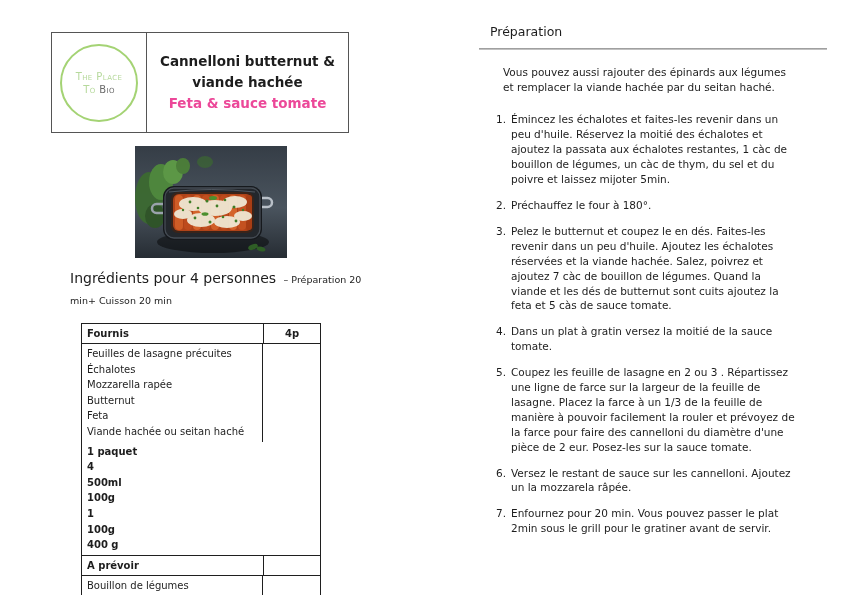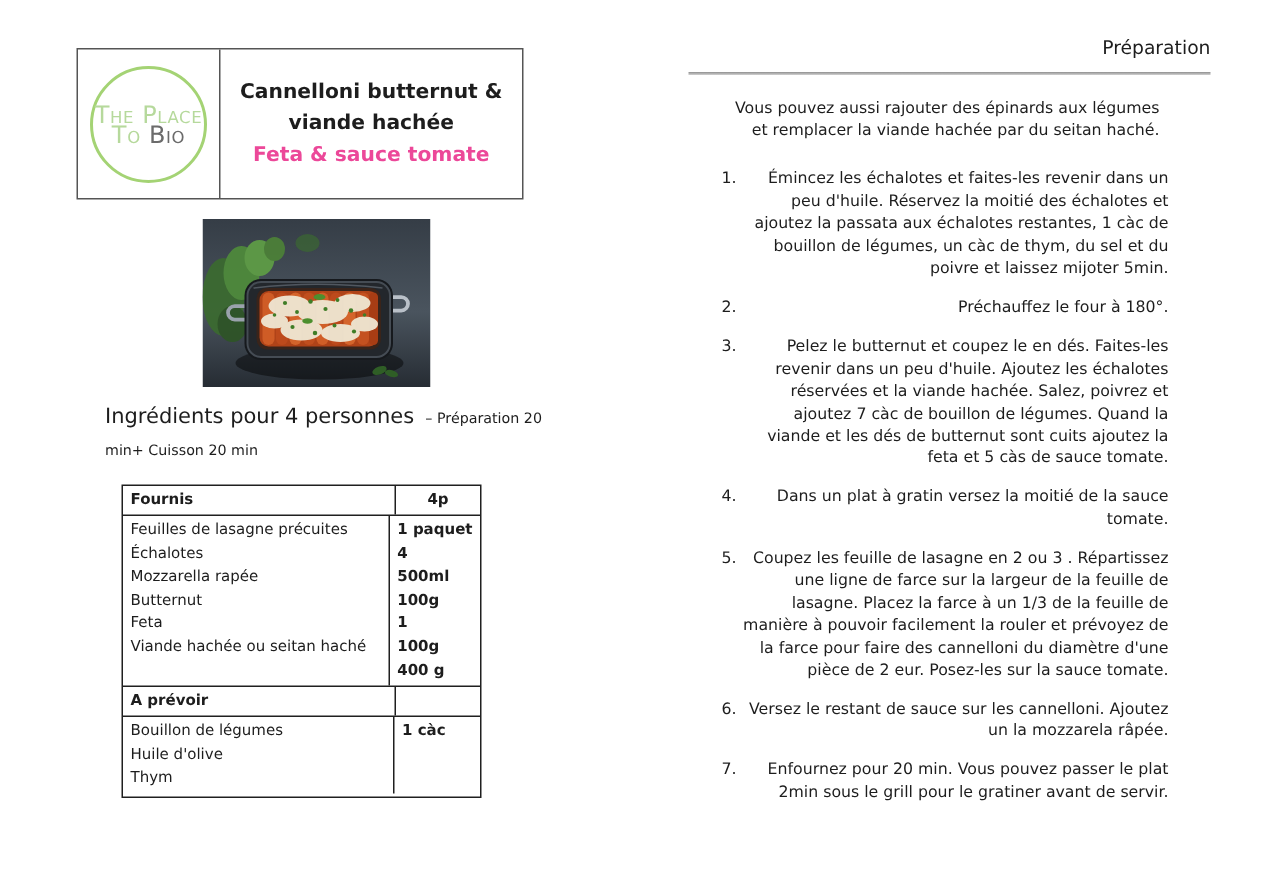--- a/index.html
+++ b/index.html
@@ -10,49 +10,49 @@
   }
   
   .header-box{
     position:absolute;left:51px;top:32px;width:296px;height:99px;
     border:1px solid #555;display:flex;background:#fff;
   }
   .logo-cell{width:94px;border-right:1px solid #555;display:flex;align-items:center;justify-content:center;}
   .logo-circle{
     width:74px;height:74px;border:2px solid #a4d374;border-radius:50%;
     display:flex;flex-direction:column;align-items:center;justify-content:center;
-    font-variant:small-caps;font-size:16px;line-height:13px;letter-spacing:.4px;text-align:center;
+    font-variant:small-caps;font-size:10px;line-height:13px;letter-spacing:.4px;text-align:center;
   }
   .logo-l1{color:#b6d99c;}
   .logo-to{color:#b6d99c;}
   .logo-bio{color:#6b6b6b;}
   .title-cell{
     flex:1;display:flex;flex-direction:column;align-items:center;justify-content:center;
     text-align:center;font-size:13.5px;line-height:21px;font-weight:bold;
   }
   .subtitle{color:#ec4899;}
   
   .photo{position:absolute;left:135px;top:146px;width:152px;height:112px;}
   .photo svg{display:block;}
   
   .ing-heading{position:absolute;left:70px;top:268px;width:318px;font-size:14px;line-height:1.5;}
   .ing-heading .small{font-size:9.5px;margin-left:3px;}
   
   .ing-table{position:absolute;left:81px;top:323px;width:238px;border:1.2px solid #1f1f1f;font-size:10px;}
   .t-head{display:flex;border-bottom:1.2px solid #1f1f1f;font-weight:bold;}
   .t-head .hc1{width:171px;border-right:1.2px solid #1f1f1f;padding:0 5px;line-height:19px;}
   .t-head .hc2{flex:1;padding:0 5px;line-height:19px;text-align:center;}
-  .t-group{display:flex;}
+  .t-group{display:flex;flex-direction:column;}
   .t-group.bordered{border-bottom:1.2px solid #1f1f1f;}
   .gc1{width:171px;border-right:1.2px solid #1f1f1f;padding:2px 5px;box-sizing:border-box;width:181px;}
   .gc2{flex:1;padding:2px 5px;font-weight:bold;}
   .gc1 > div,.gc2 > div{line-height:15.6px;min-height:15.6px;white-space:nowrap;}
   .t-group.last{padding-bottom:2px;}
   
-  .prep{position:absolute;left:459px;top:24px;width:348px;text-align:right;}
+  .prep{position:absolute;left:479px;top:24px;width:348px;}
   .prep-heading{margin-left:11px;font-size:12.5px;}
   .prep-rule{margin-top:9px;height:2px;background:linear-gradient(to bottom,#8f8f8f,#d2d2d2);}
   .prep-intro{margin:15px 34px 0 24px;font-size:10.5px;line-height:1.45;}
   .steps{margin:17px 28px 0 17px;}
   .step{display:flex;margin-bottom:11px;font-size:10.5px;line-height:1.42;}
   .step-num{width:15px;flex:none;}
   .step-text{flex:1;}
 </style>
 </head>
 <body>

